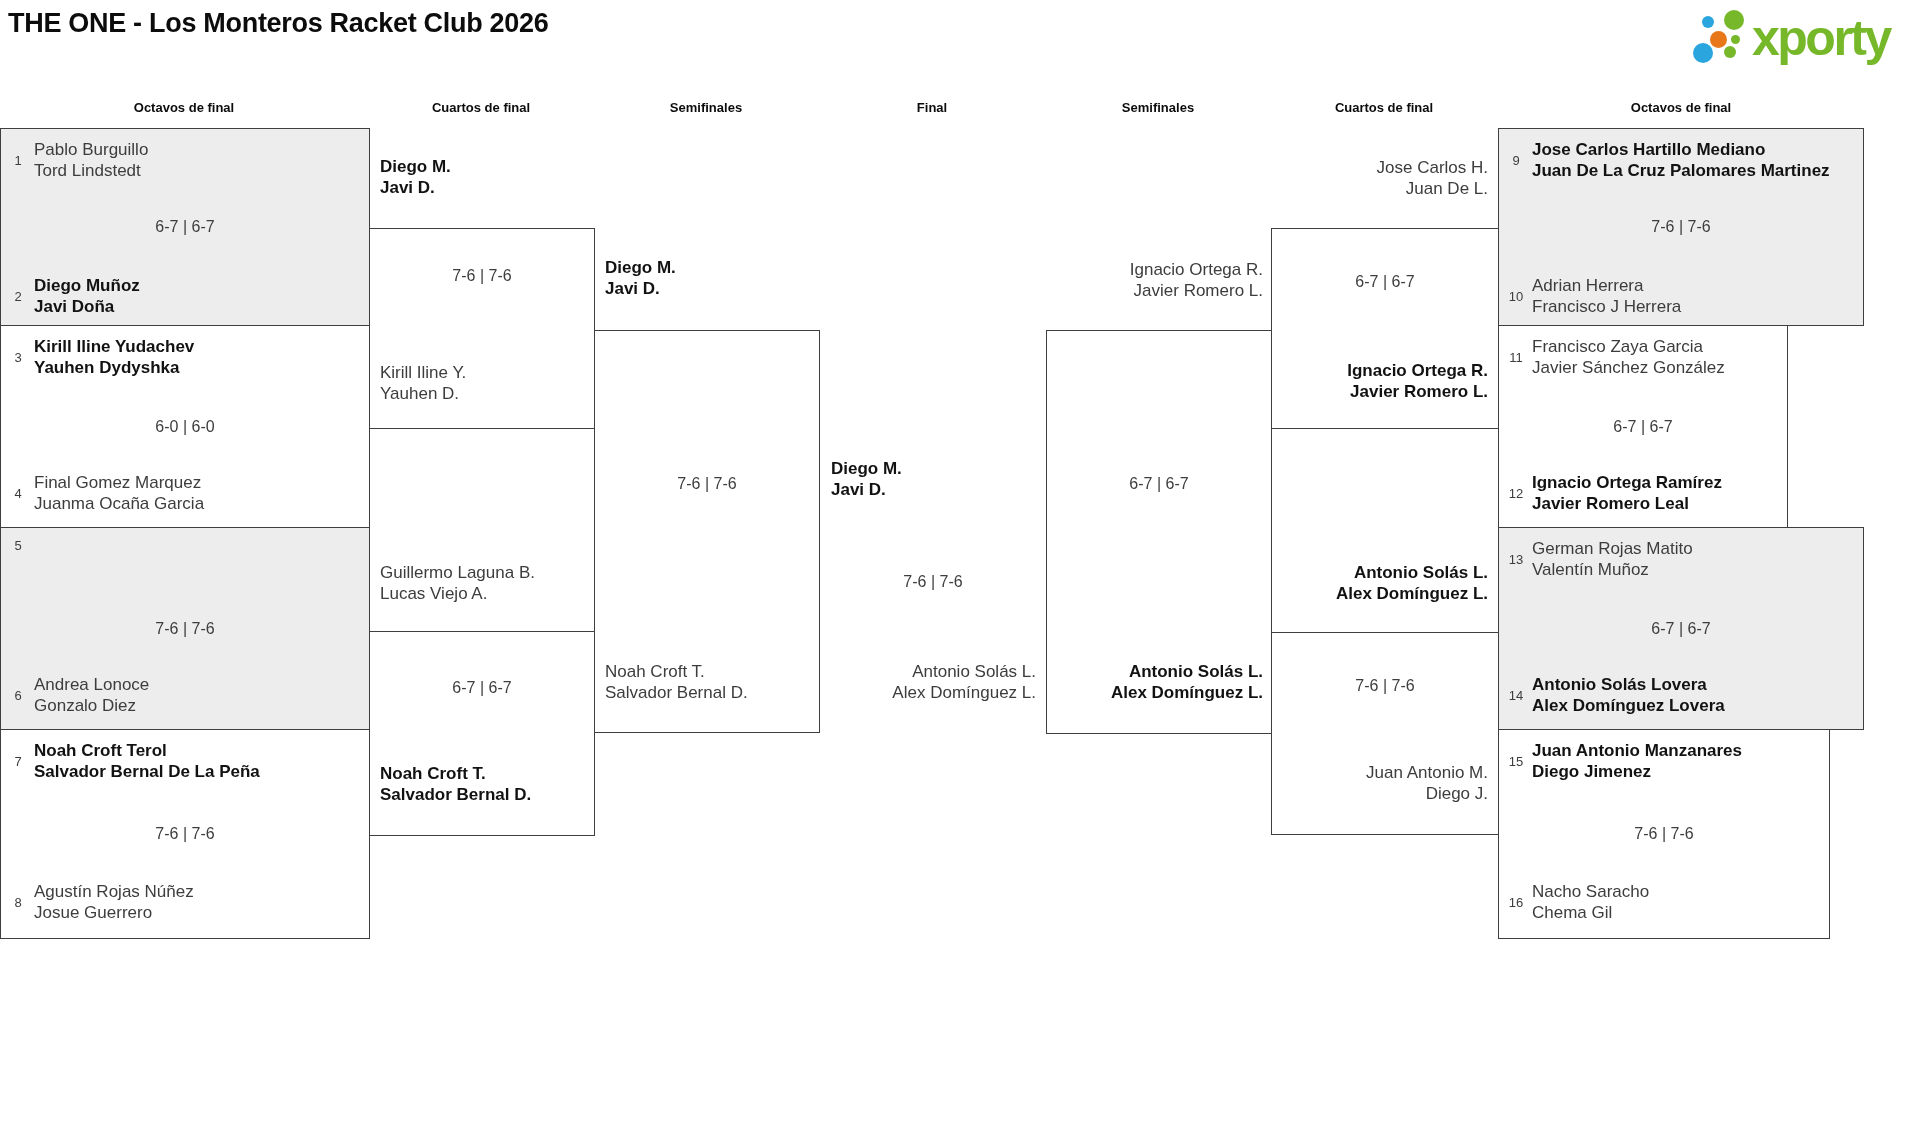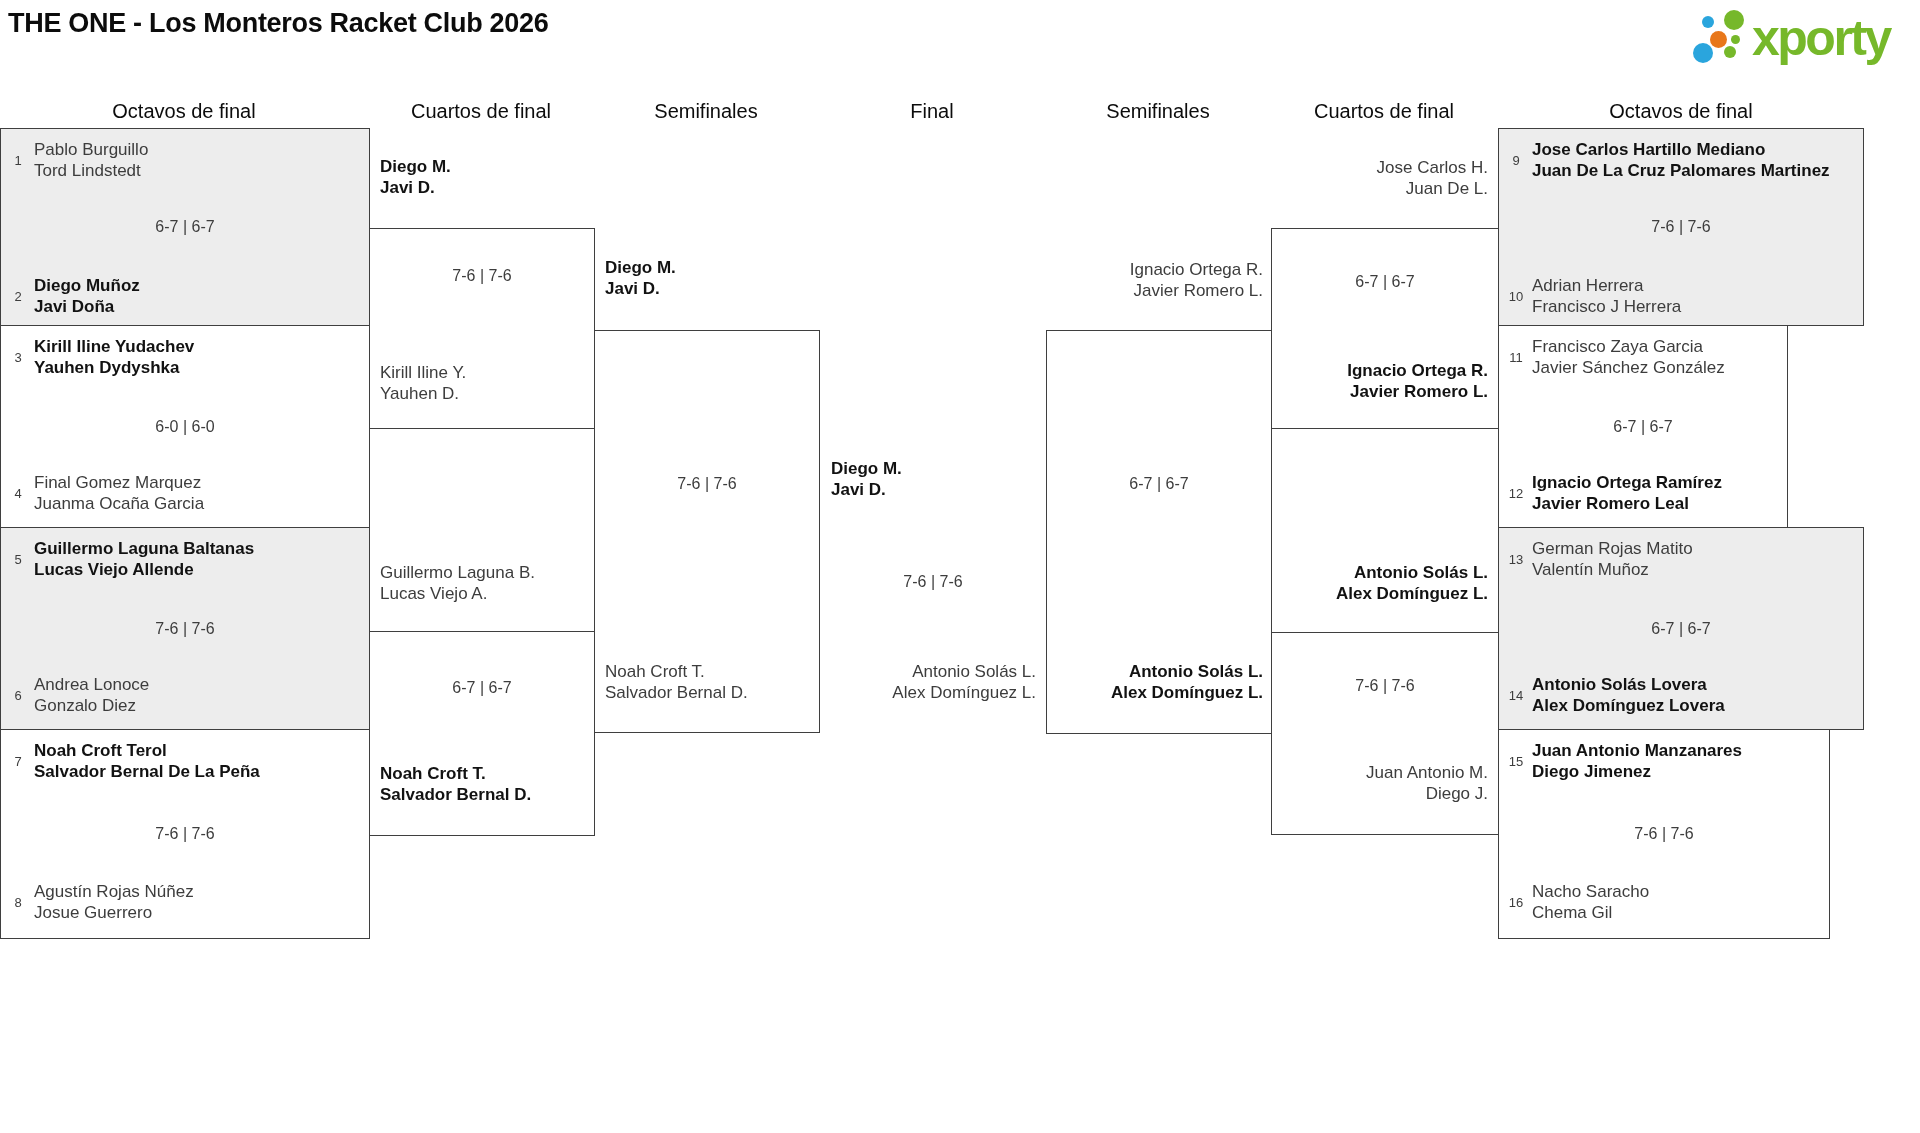--- a/index.html
+++ b/index.html
@@ -8,21 +8,21 @@
     font-family:"Liberation Sans", sans-serif; color:#111; overflow:hidden;
   }
   
   .title { position:absolute; left:8px; top:4px; font-weight:bold; font-size:27px; line-height:38px; color:#0c0c0c; letter-spacing:-0.3px; }
   .title div { white-space:nowrap; }
   
   .logo { position:absolute; left:1690px; top:0; width:225px; height:80px; cursor:pointer; }
   .dot { position:absolute; border-radius:50%; }
   .logo-text { position:absolute; left:62px; top:13px; font-size:50px; font-weight:bold; letter-spacing:-2.5px; color:#76b82a; line-height:50px; }
   
-  .hdr { position:absolute; top:100px; width:260px; margin-left:-130px; text-align:center; font-size:20px; font-weight:normal; color:#0c0c0c; }
+  .hdr { position:absolute; top:100px; width:260px; margin-left:-130px; text-align:center; font-size:13px; font-weight:bold; color:#0c0c0c; }
   
   .box { position:absolute; border:1px solid #3f3f3f; box-sizing:border-box; background:#ffffff; }
   .box.shaded { background:#ededed; }
   .team { position:absolute; left:6px; display:flex; gap:5px; }
   .team.top { top:10px; }
   .team.bottom { top:146px; }
   .seed { width:22px; flex:none; text-align:center; font-size:13px; color:#3d3d3d; align-self:center; }
   .names { font-size:17px; line-height:21px; color:#3d3d3d; white-space:nowrap; }
   .team.winner .names { font-weight:bold; color:#121212; }
   .score { position:absolute; left:0; width:100%; top:50%; transform:translateY(-50%); text-align:center; font-size:16px; color:#3d3d3d; }
@@ -94,24 +94,20 @@
       <span class="names">
           <span class="p" style="display:block">Final Gomez Marquez</span>
           <span class="p" style="display:block">Juanma Ocaña Garcia</span>
         </span>
     </div>
   </div>
 
   <div class="box shaded" style="left:0;top:527px;width:370px;height:203px">
     <div class="team top winner">
       <span class="seed">5</span>
-      <span class="names">
-          <span class="p" style="display:block">Guillermo Laguna Baltanas</span>
-          <span class="p" style="display:block">Lucas Viejo Allende</span>
-        </span>
     </div>
     <div class="score">7-6 | 7-6</div>
     <div class="team bottom">
       <span class="seed">6</span>
       <span class="names">
           <span class="p" style="display:block">Andrea Lonoce</span>
           <span class="p" style="display:block">Gonzalo Diez</span>
         </span>
     </div>
   </div>

